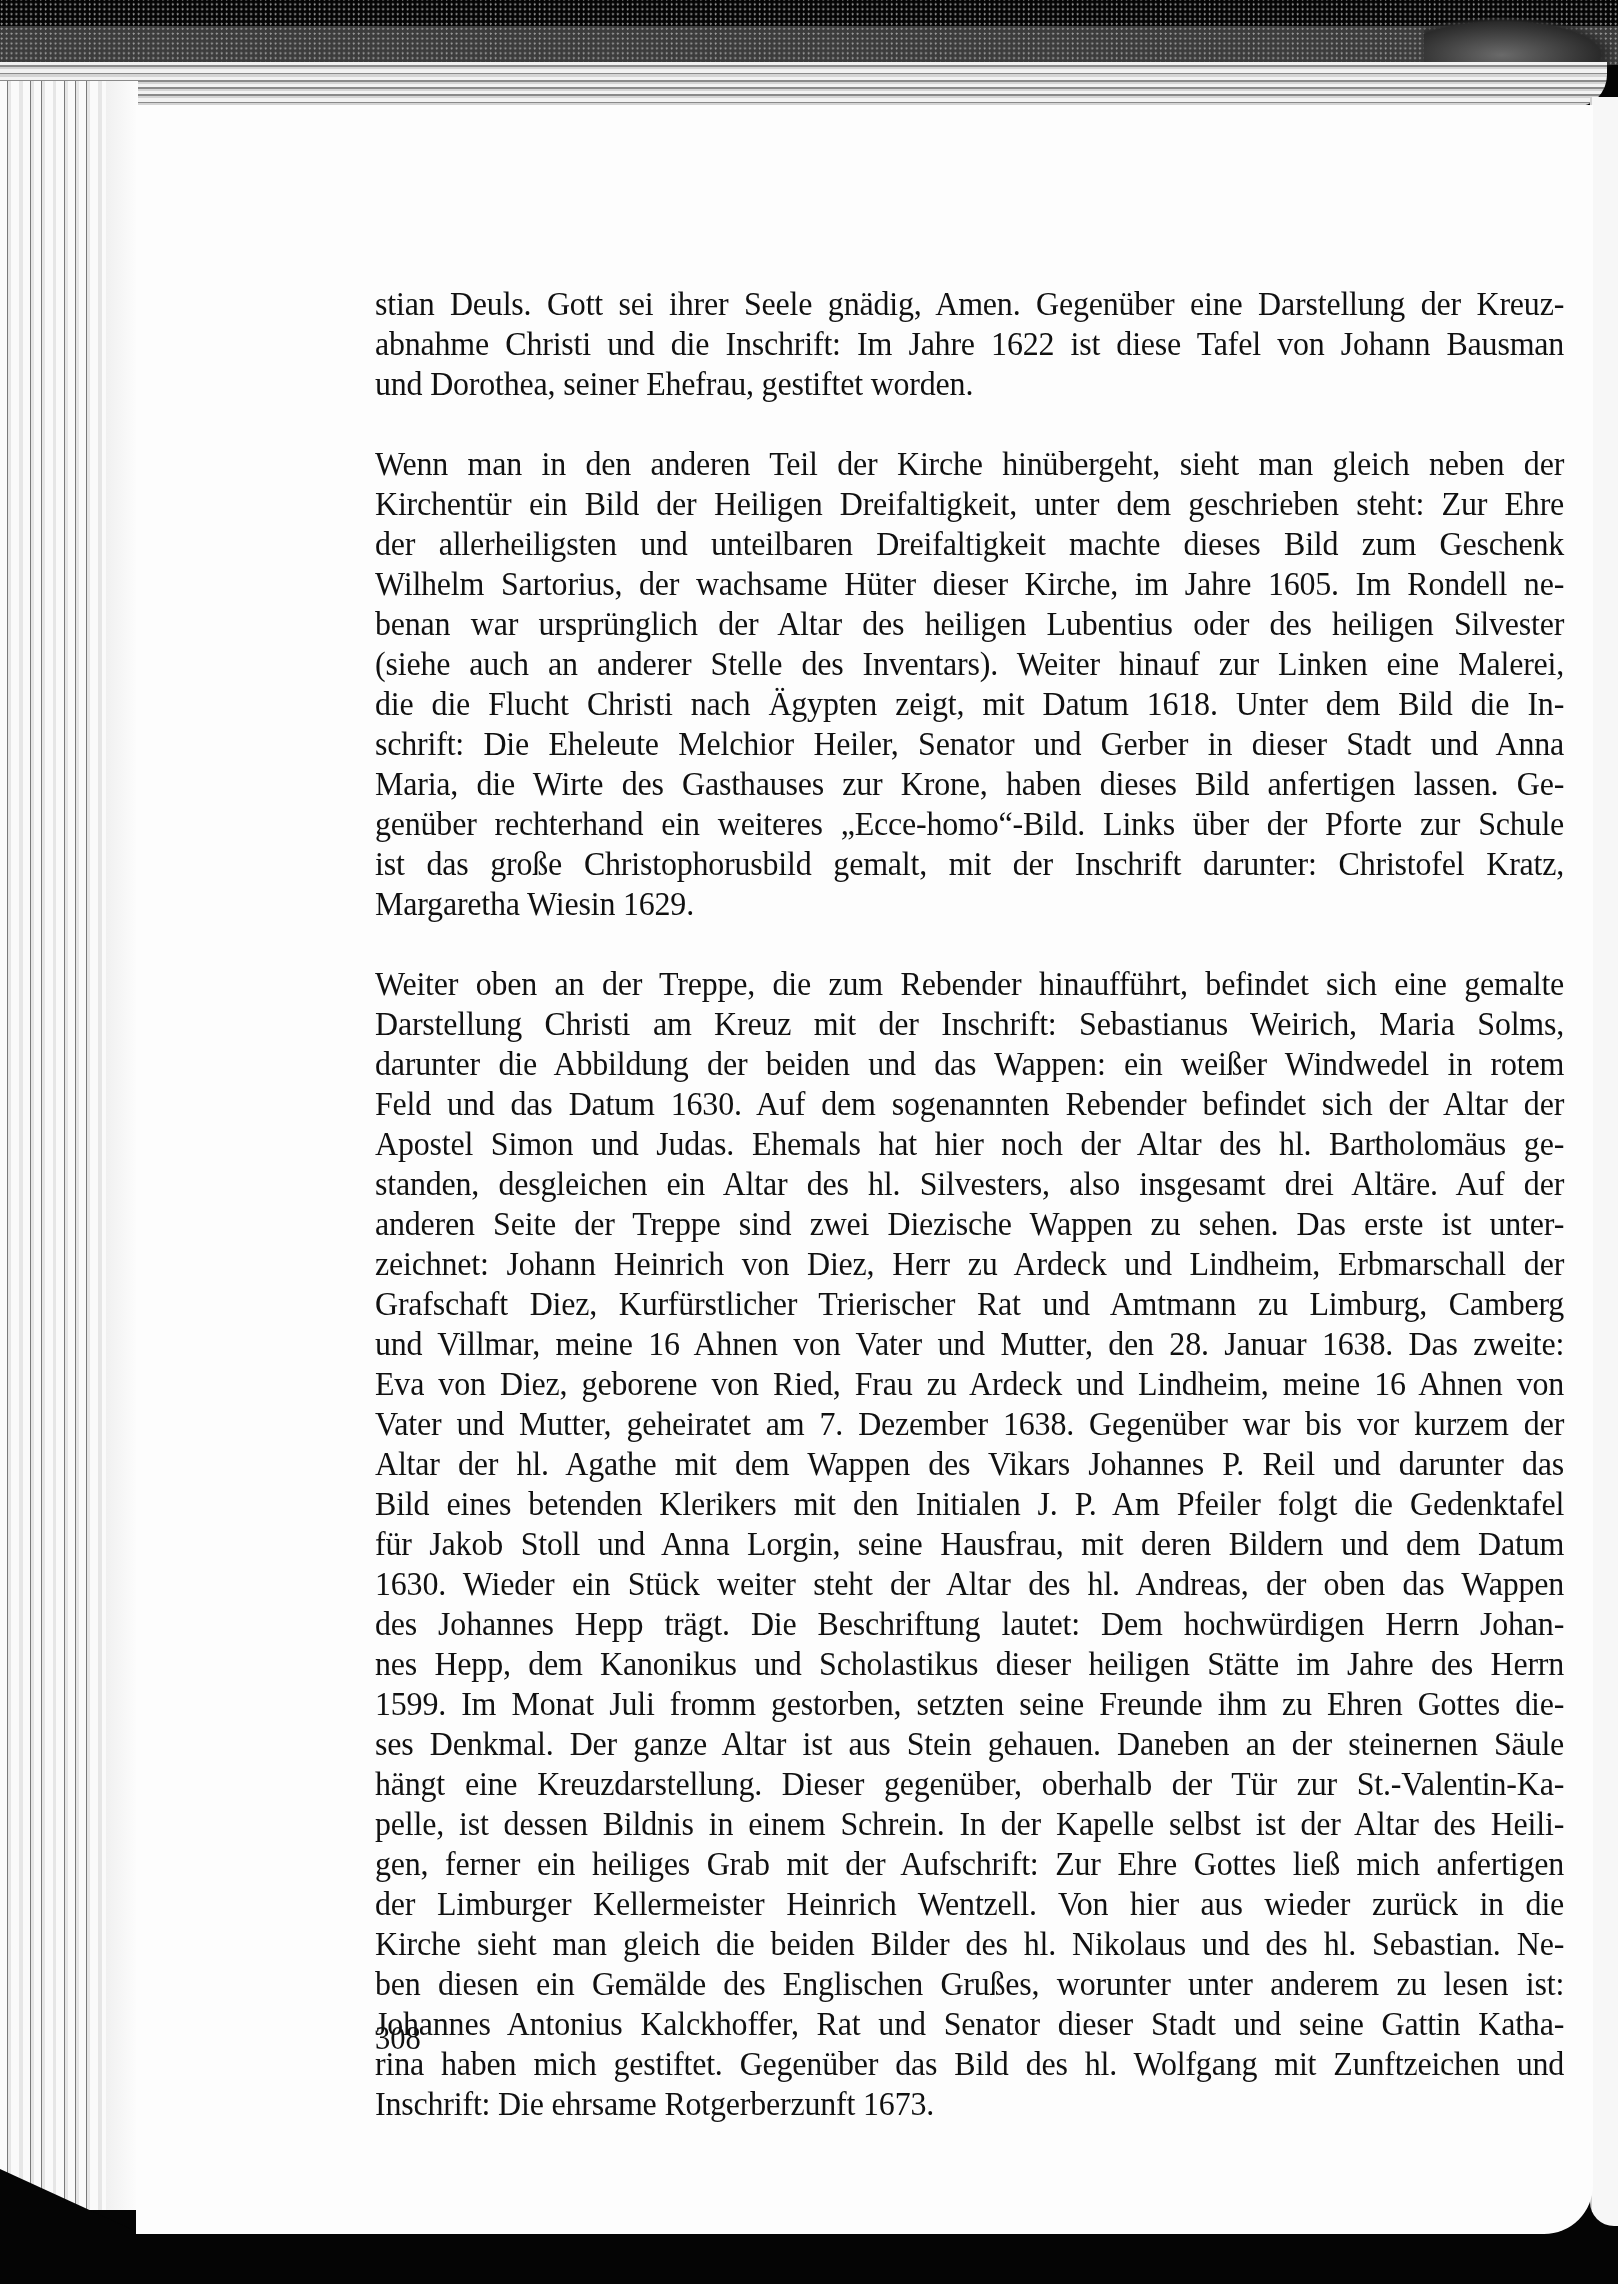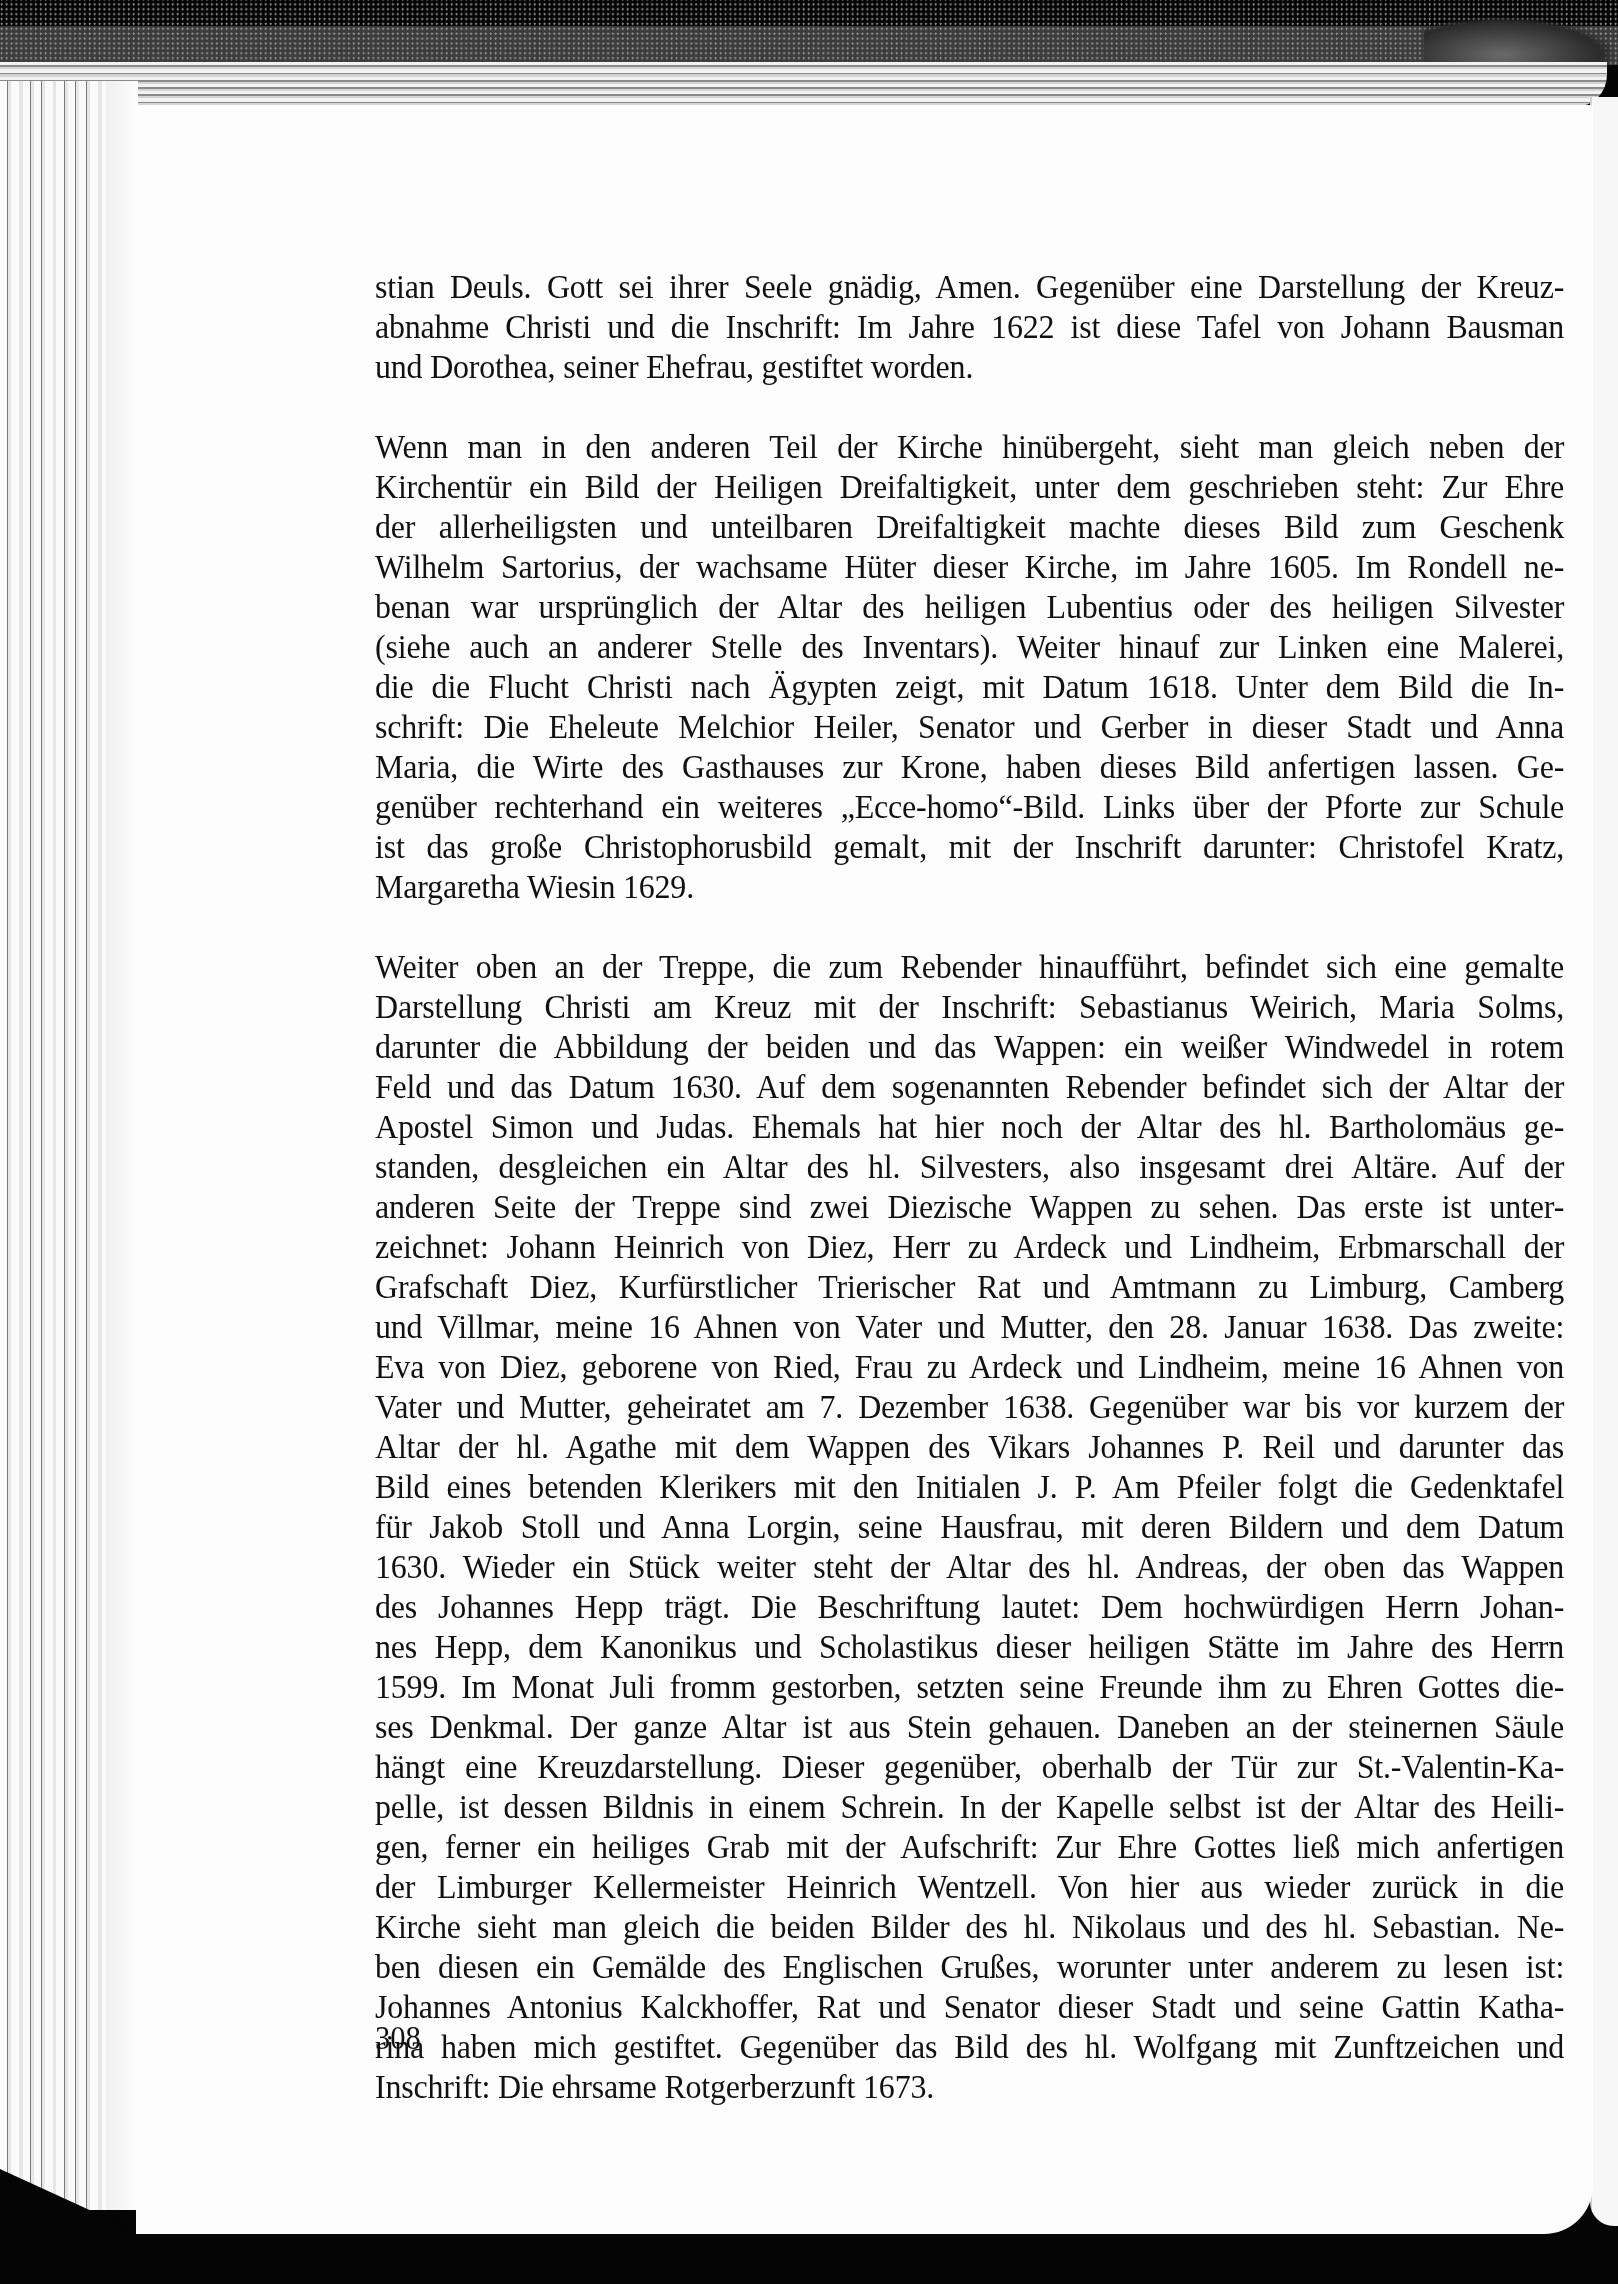--- a/index.html
+++ b/index.html
@@ -45,21 +45,21 @@
       position: absolute; left: 136px; top: 105px; width: 1457px; height: 2129px;
       background: #fdfdfd;
       border-bottom-right-radius: 49px;
     }
     .page-right-edge {
       position: absolute; left: 1590px; top: 97px; width: 29px; height: 2129px;
       background: linear-gradient(90deg, #d0d0d0 0 1.6px, #f7f7f7 1.6px 100%);
       border-bottom-left-radius: 24px;
     }
     .text-block {
-      position: absolute; left: 375px; top: 267px; width: 1190px;
+      position: absolute; left: 375px; top: 284px; width: 1190px;
       color: #111;
       font-size: 34px;
       letter-spacing: -0.2px;
     }
     .paragraph { margin: 0 0 40px 0; }
     .line {
       display: block;
       height: 40px; line-height: 40px;
       text-align: justify;
       text-align-last: justify;

